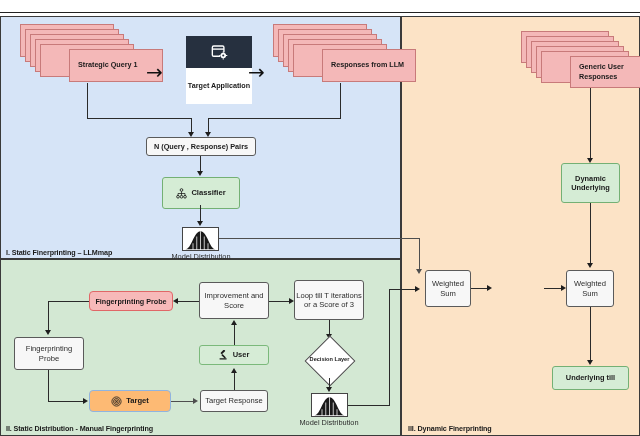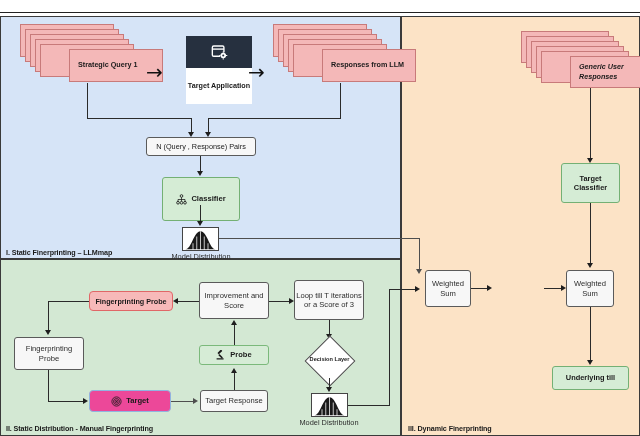--- a/index.html
+++ b/index.html
@@ -13,21 +13,21 @@
 
   .panel-label{position:absolute;font-size:7.2px;font-weight:bold;color:#1a1a1a;letter-spacing:-0.1px;white-space:nowrap;}
 
   
   .node{position:absolute;box-sizing:border-box;display:flex;align-items:center;justify-content:center;
         text-align:center;font-size:7.6px;color:#2c2c2c;line-height:1.25;}
   .node.plain{background:#f7f7f7;border:1px solid #5a5a5a;border-radius:3px;}
   .node.green{background:#d5ecd5;border:1px solid #74b074;border-radius:3px;font-weight:bold;color:#1a1a1a;}
   .node.green-light{background:#d6ecd6;border:1px solid #7bb97b;border-radius:3px;}
   .node.red{background:#f7b9b9;border:1.5px solid #e06767;border-radius:4px;font-weight:bold;color:#1a1a1a;}
-  .node.blue{background:#ec4899;border:1.5px solid #90b4e0;border-radius:4px;font-weight:bold;color:#1a1a1a;}
+  .node.blue{background:#fdba74;border:1.5px solid #90b4e0;border-radius:4px;font-weight:bold;color:#1a1a1a;}
 
   
   .stack{position:absolute;}
   .stack .sheet{position:absolute;box-sizing:border-box;background:#f4b8b8;border:1px solid #c87a7a;}
   .stack .sheet.front{display:flex;align-items:center;justify-content:flex-start;padding-left:8px;
         font-size:7.2px;font-weight:bold;color:#1a1a1a;line-height:1.45;margin-left:24px;}
 
   
   .card{position:absolute;box-sizing:border-box;background:#ffffff;}
   .card .head{background:#26303f;display:flex;align-items:center;justify-content:center;}
@@ -126,26 +126,26 @@
   <div class="ln v dark" style="left:87px;top:83px;height:36px;"></div>
   <div class="ln h dark" style="left:87px;top:118px;width:105px;"></div>
   <div class="ln v dark" style="left:191px;top:118px;height:16px;"></div>
   <div class="ah down dark" style="left:188px;top:132px;"></div>
 
   <div class="ln v dark" style="left:340px;top:83px;height:36px;"></div>
   <div class="ln h dark" style="left:208px;top:118px;width:133px;"></div>
   <div class="ln v dark" style="left:208px;top:118px;height:16px;"></div>
   <div class="ah down dark" style="left:205px;top:132px;"></div>
 
-  <div class="node plain" style="left:146px;top:137px;width:110px;height:19px;font-weight:normal;color:#1a1a1a;font-size:7.3px;">N (Query , Response) Pairs</div>
+  <div class="node plain" style="left:146px;top:137px;width:110px;height:19px;font-weight:bold;color:#1a1a1a;font-size:7.3px;">N (Query , Response) Pairs</div>
 
   <div class="ln v dark" style="left:200px;top:156px;height:17px;"></div>
   <div class="ah down dark" style="left:197px;top:171px;"></div>
 
-  <div class="node green" style="left:162px;top:177px;width:78px;height:44px;font-size:7.6px;">
+  <div class="node green" style="left:162px;top:177px;width:78px;height:32px;font-size:7.6px;">
     <span class="ico">
       <svg width="11" height="11" viewBox="0 0 22 22">
         <circle cx="11" cy="4" r="2.7" fill="none" stroke="#1a1a1a" stroke-width="1.7"></circle>
         <circle cx="4" cy="17.5" r="2.7" fill="none" stroke="#1a1a1a" stroke-width="1.7"></circle>
         <circle cx="11" cy="17.5" r="2.7" fill="none" stroke="#1a1a1a" stroke-width="1.7"></circle>
         <circle cx="18" cy="17.5" r="2.7" fill="none" stroke="#1a1a1a" stroke-width="1.7"></circle>
         <line x1="11" y1="6.7" x2="11" y2="14.8" stroke="#1a1a1a" stroke-width="1.5"></line>
         <line x1="4" y1="11" x2="18" y2="11" stroke="#1a1a1a" stroke-width="1.5"></line>
         <line x1="4" y1="11" x2="4" y2="14.8" stroke="#1a1a1a" stroke-width="1.5"></line>
         <line x1="18" y1="11" x2="18" y2="14.8" stroke="#1a1a1a" stroke-width="1.5"></line>
@@ -208,21 +208,21 @@
   <div class="ah up dark" style="left:231px;top:368px;"></div>
 
   <div class="node green-light" style="left:199px;top:345px;width:70px;height:20px;font-size:7.5px;font-weight:bold;color:#1a1a1a;">
     <span class="ico">
       <svg width="10" height="10" viewBox="0 0 22 22">
         <rect x="3" y="2" width="11" height="4.4" rx="1" fill="#1a1a1a" transform="rotate(-45 8.5 4.2)"></rect>
         <rect x="8.5" y="8.5" width="3.5" height="11" rx="1" fill="#1a1a1a" transform="rotate(-45 10.2 14)"></rect>
         <rect x="1" y="18" width="16" height="3" rx="1" fill="#1a1a1a"></rect>
       </svg>
     </span>
-    <span>Probe</span>
+    <span>User</span>
   </div>
 
   <div class="ln v dark" style="left:234px;top:324px;height:21px;"></div>
   <div class="ah up dark" style="left:231px;top:320px;"></div>
 
   <div class="node plain" style="left:199px;top:282px;width:70px;height:37px;">Improvement and Score</div>
 
   <div class="ln h dark" style="left:177px;top:301px;width:22px;"></div>
   <div class="ah left dark" style="left:173px;top:298px;"></div>
 
@@ -252,33 +252,33 @@
       </g>
     </svg>
   </div>
   <div class="dist-cap" style="left:298px;top:418px;width:62px;">Model Distribution</div>
 
   <div class="ln h dark" style="left:348px;top:405px;width:41px;"></div>
   <div class="ln v dark" style="left:389px;top:289px;height:117px;"></div>
   <div class="ln h dark" style="left:389px;top:289px;width:28px;"></div>
   <div class="ah right dark" style="left:415px;top:286px;"></div>
 
-  <div class="stack" style="left:521px;top:31px;width:114px;height:72px;font-style:italic;">
+  <div class="stack" style="left:521px;top:31px;width:114px;height:72px;">
     <div class="sheet" style="left:0px;  top:0px;  width:88px;height:32px;"></div>
     <div class="sheet" style="left:5px;  top:5px;  width:88px;height:32px;"></div>
     <div class="sheet" style="left:10px; top:10px; width:88px;height:32px;"></div>
     <div class="sheet" style="left:15px; top:15px; width:88px;height:32px;"></div>
     <div class="sheet" style="left:20px; top:20px; width:88px;height:32px;"></div>
     <div class="sheet front" style="left:25px;top:25px;width:88px;height:32px;">Generic User Responses</div>
   </div>
 
   <div class="ln v dark" style="left:590px;top:88px;height:73px;"></div>
   <div class="ah down dark" style="left:587px;top:158px;"></div>
 
-  <div class="node green" style="left:561px;top:163px;width:59px;height:40px;font-size:7.4px;">Target Classifier</div>
+  <div class="node green" style="left:561px;top:163px;width:59px;height:40px;font-size:7.4px;">Dynamic Underlying</div>
 
   <div class="ln v dark" style="left:590px;top:203px;height:62px;"></div>
   <div class="ah down dark" style="left:587px;top:263px;"></div>
 
   <div class="node plain" style="left:425px;top:270px;width:46px;height:37px;">Weighted Sum</div>
 
   <div class="ln h dark" style="left:471px;top:288px;width:18px;"></div>
   <div class="ah right dark" style="left:487px;top:285px;"></div>
 
 

